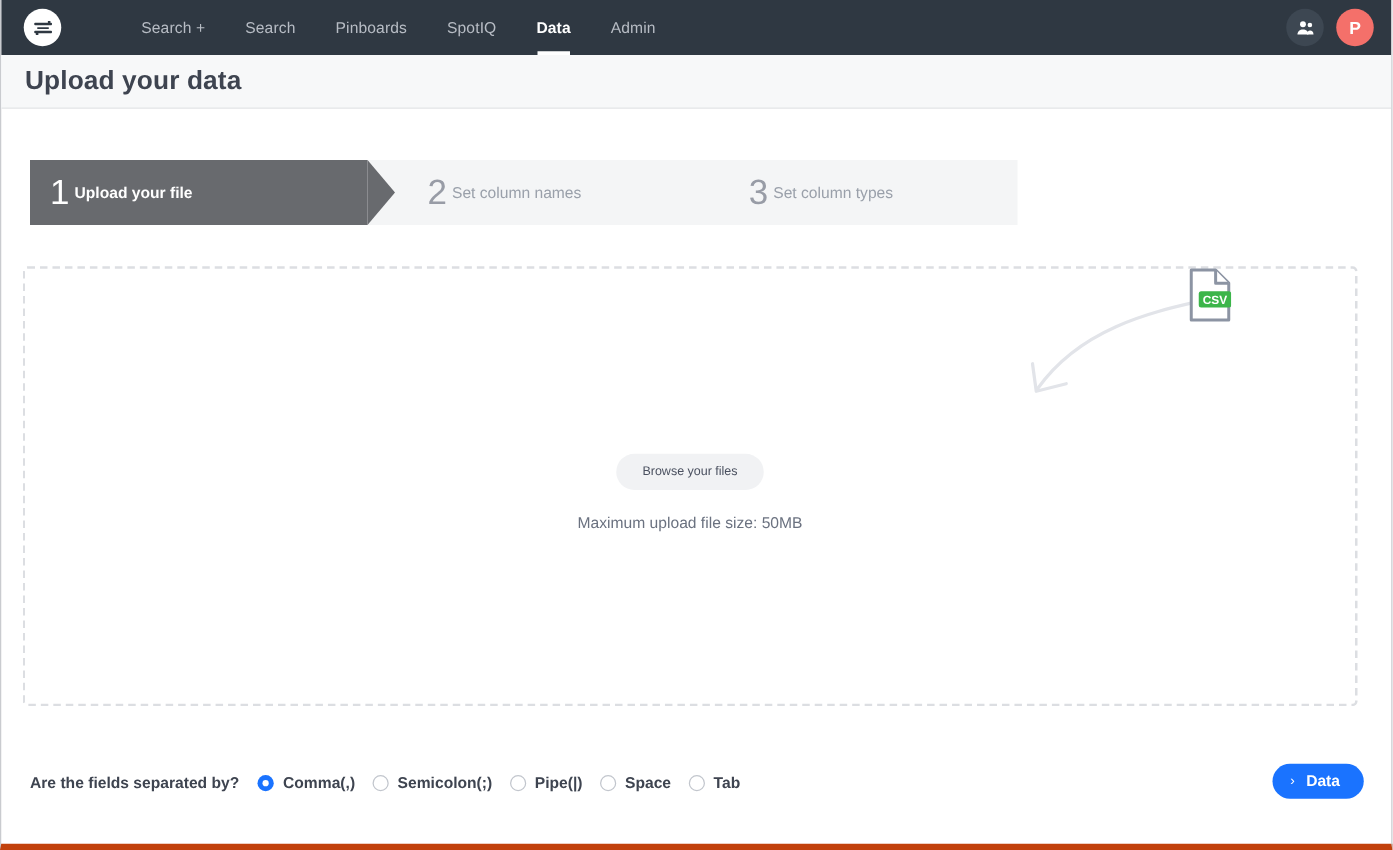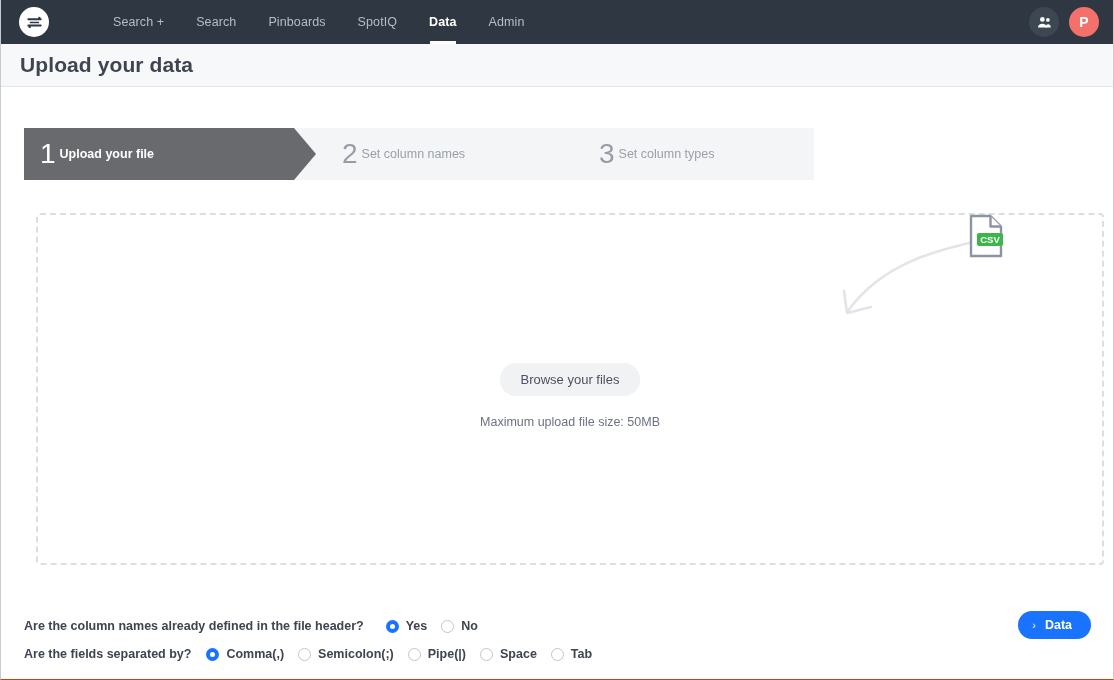--- a/index.html
+++ b/index.html
@@ -15,21 +15,21 @@
     -webkit-font-smoothing: antialiased;
   }
   .app {
     position: relative;
     width: 1114px;
     height: 680px;
     box-sizing: border-box;
     background: #ffffff;
     border-left: 1px solid #c9cbcf;
     border-right: 1px solid #c9cbcf;
-    border-bottom: 1px solid #c2410c;
+    border-bottom: 5px solid #c2410c;
     overflow: hidden;
   }
 
   
   .topnav {
     height: 44px;
     background: #2f3842;
     display: flex;
     align-items: center;
     padding: 0 14px 0 18px;
@@ -170,42 +170,42 @@
   .step-label {
     font-size: 12.5px;
     margin-left: 4px;
   }
   .step.s1 .step-label { color: #ffffff; font-weight: bold; }
   .step.s2 .step-label, .step.s3 .step-label { color: #9aa0aa; }
 
   
   .dropzone {
     position: absolute;
-    left: 35px;
+    left: 17px;
     top: 213px;
     width: 1068px;
     height: 352px;
     border: 2px dashed #dcdee2;
     border-radius: 4px;
     box-sizing: border-box;
   }
   .dz-center {
     position: absolute;
     left: 0;
     right: 0;
     top: 148px;
     text-align: center;
   }
   .browse-btn {
     display: inline-block;
     background: #f1f2f4;
     color: #4b5160;
     border: none;
     border-radius: 16px;
-    font-size: 13px;
+    font-size: 10px;
     padding: 9px 21px;
     font-family: "Liberation Sans", sans-serif;
     cursor: pointer;
   }
   .max-size {
     margin-top: 19px;
     font-size: 12.5px;
     color: #6b7280;
   }
   .csv-icon {
@@ -373,33 +373,20 @@
     </div>
 
     <div class="dz-center">
       <button class="browse-btn">Browse your files</button>
       <div class="max-size">Maximum upload file size: 50MB</div>
     </div>
   </div>
 
   <div class="options">
 
-    <div class="opt-row">
-      <span class="opt-q">Are the column names already defined in the file header?</span>
-      <span class="radio-group" style="margin-left:8px;">
-        <span class="radio-item">
-          <span class="radio checked"></span>
-          <span class="radio-label">Yes</span>
-        </span>
-        <span class="radio-item">
-          <span class="radio"></span>
-          <span class="radio-label">No</span>
-        </span>
-      </span>
-    </div>
 
     <div class="opt-row">
       <span class="opt-q">Are the fields separated by?</span>
       <span class="radio-group" style="margin-left:1px;">
         <span class="radio-item">
           <span class="radio checked"></span>
           <span class="radio-label">Comma(,)</span>
         </span>
         <span class="radio-item">
           <span class="radio"></span>

